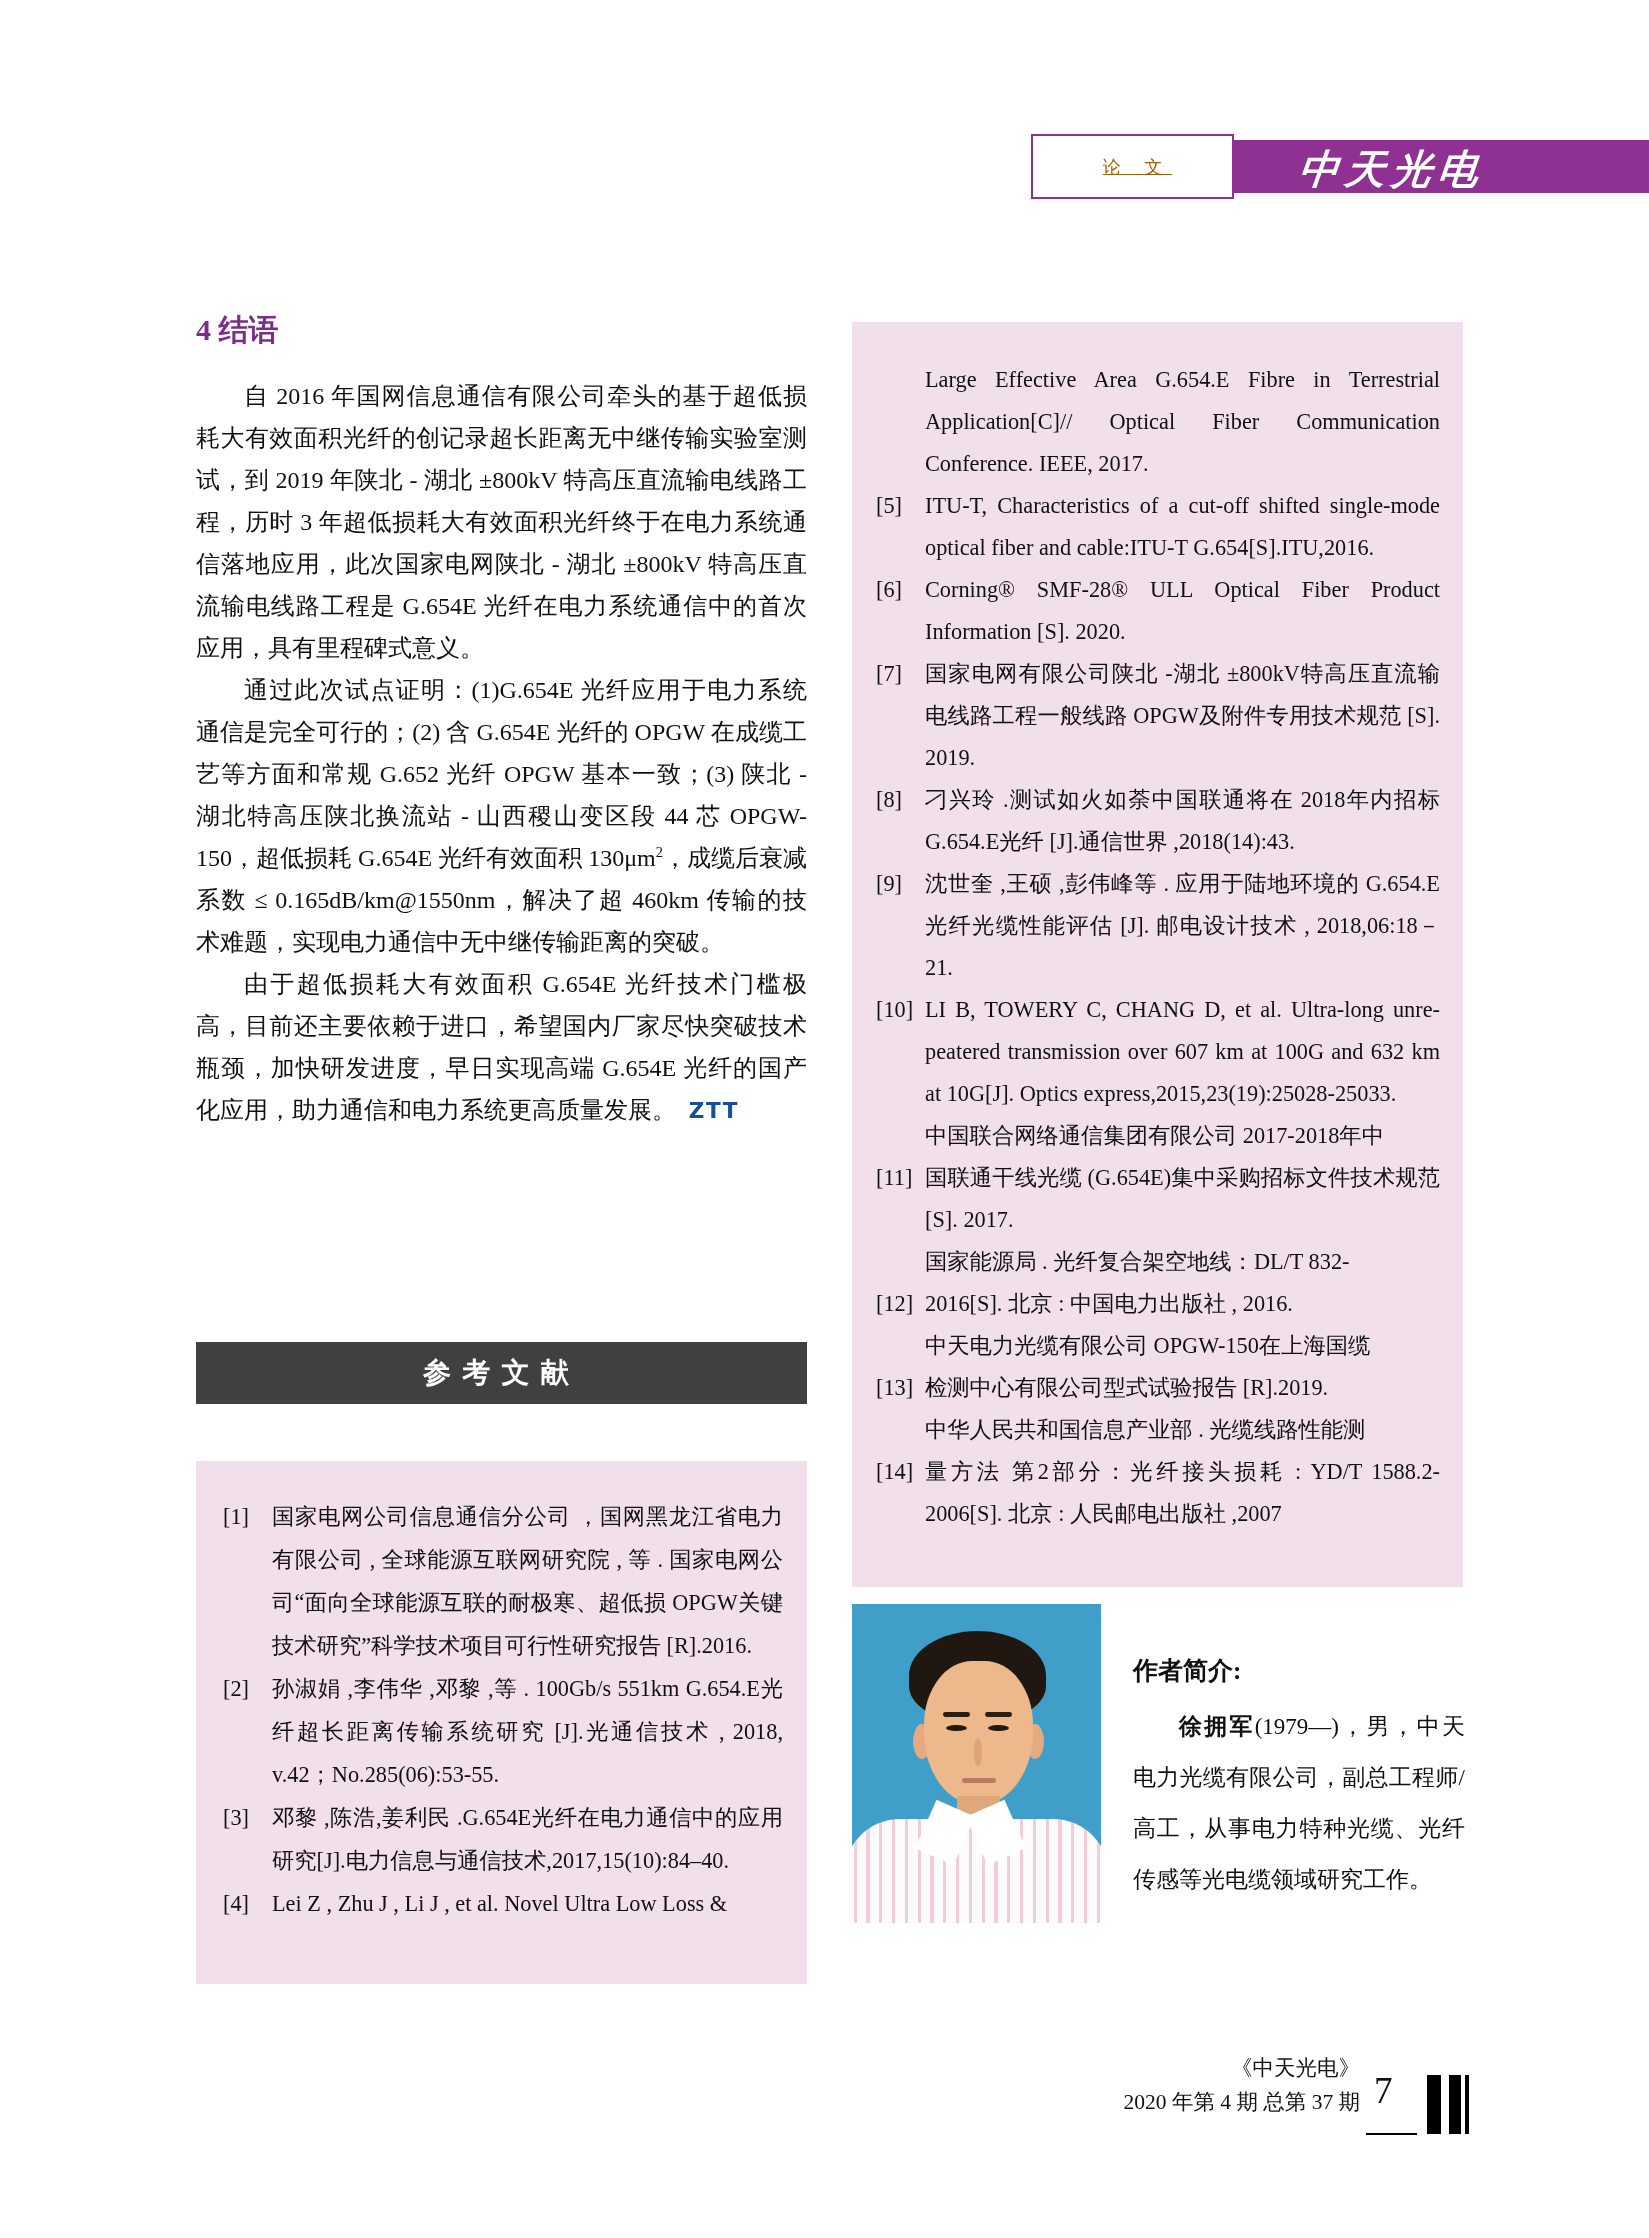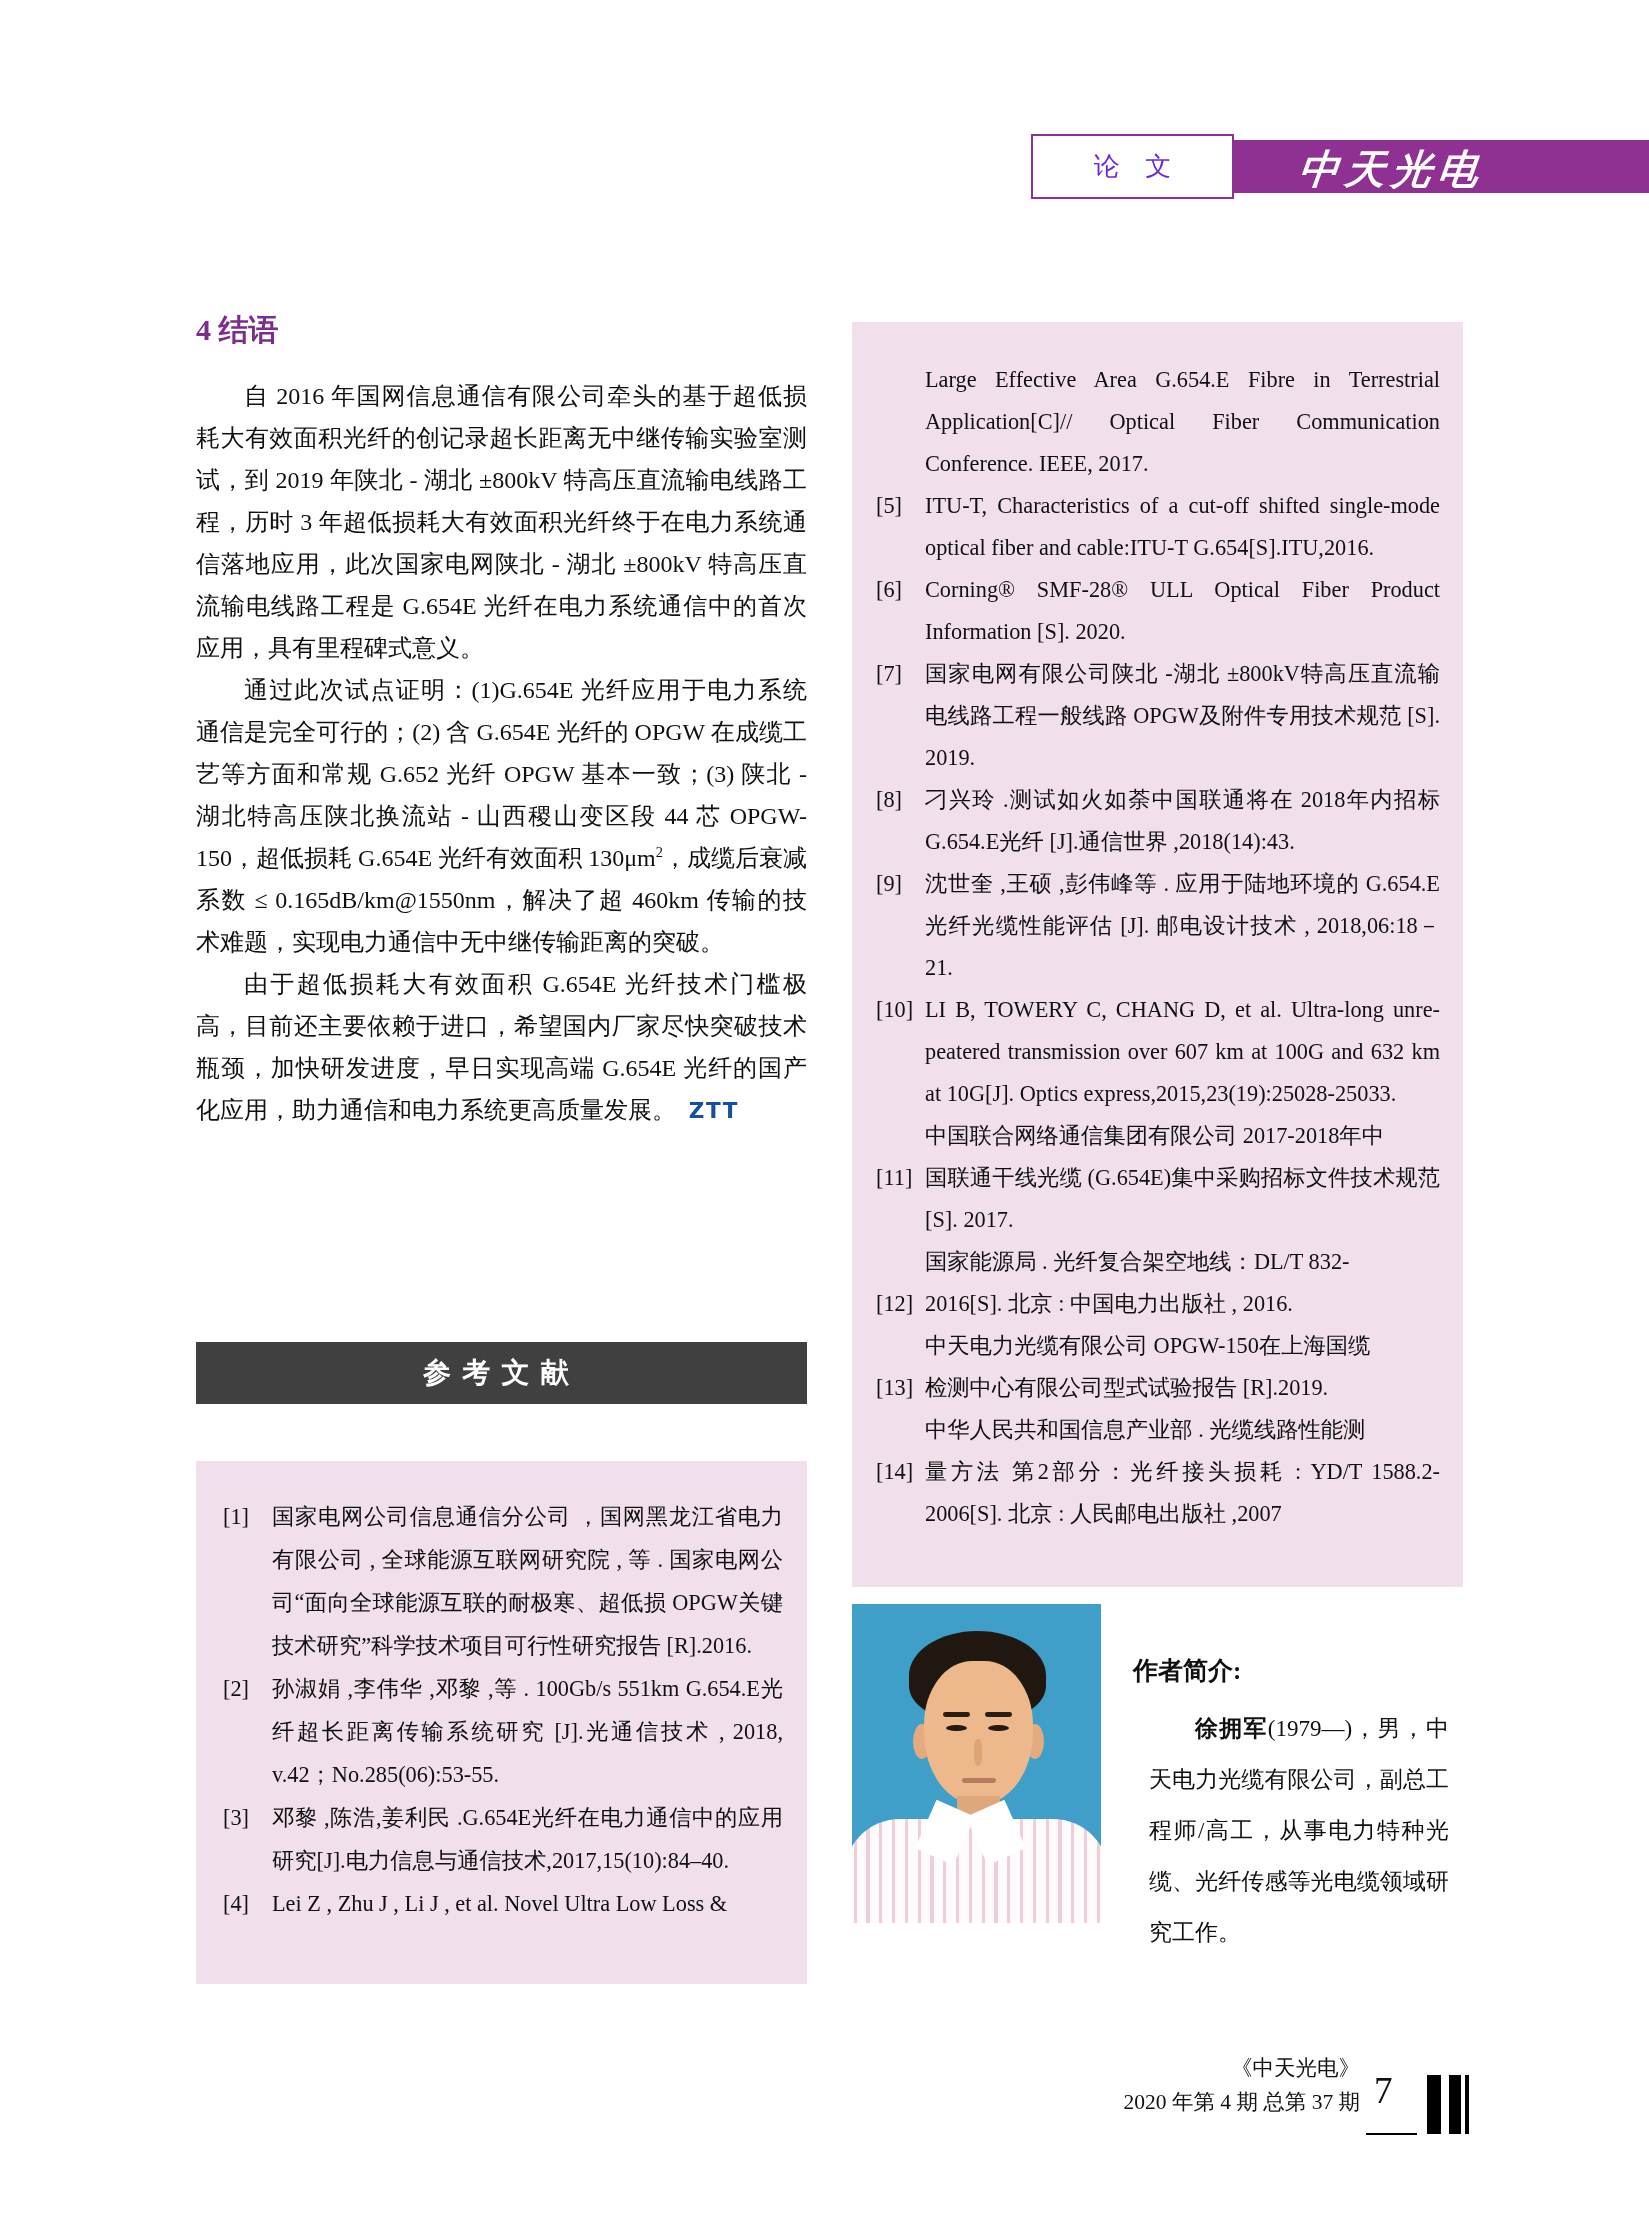--- a/index.html
+++ b/index.html
@@ -3,21 +3,21 @@
 <meta charset="utf-8">
 <style>
   html,body{margin:0;padding:0;background:#ffffff;}
   #page{position:relative;width:1650px;height:2239px;background:#ffffff;overflow:hidden;
         font-family:"Liberation Serif","DejaVu Serif",serif;color:#101010;}
 
   
   .header-bar{position:absolute;left:1234px;top:140px;width:416px;height:53px;background:#8e3192;}
   .header-tab{position:absolute;left:1031px;top:134px;width:203px;height:65px;background:#ffffff;
               border:2.4px solid #8e3192;box-sizing:border-box;display:flex;align-items:center;justify-content:center;}
-  .header-tab .tab-label{color:#6d28d9;font-size:26px;letter-spacing:9.6px;padding-left:9.6px;}
+  .header-tab .tab-label{color:#a16207;font-size:18px;letter-spacing:9.6px;padding-left:9.6px;text-decoration:underline;}
   .brand{position:absolute;left:1299px;top:142px;color:#ffffff;font-size:40px;font-weight:900;
          font-family:"DejaVu Sans",sans-serif;font-style:italic;letter-spacing:6.4px;transform:skewX(-6deg);}
 
   
   .col-left{position:absolute;left:196px;top:310px;width:611px;}
   .section-heading{color:#7c2d8b;font-size:30px;font-weight:bold;margin:0 0 24px 0;}
   .para{font-size:24px;line-height:42px;text-align:justify;text-indent:2em;margin:0;}
   .sup{vertical-align:super;font-size:60%;line-height:0;}
   .ztt{font-family:"DejaVu Sans",sans-serif;font-weight:900;color:#15509d;font-size:21.5px;
        letter-spacing:1.6px;margin-left:12.8px;font-style:normal;}
@@ -48,21 +48,21 @@
   .p-nose{position:absolute;top:78px;left:50px;width:8px;height:27px;background:#dda476;border-radius:40%;}
   .p-mouth{position:absolute;top:117px;left:38px;width:34px;height:4.8px;background:#b97a62;border-radius:2.4px;}
   .p-neck{position:absolute;top:192px;left:105px;width:43px;height:43px;background:#dfa87c;}
   .p-shirt{position:absolute;bottom:0;left:-8px;width:265px;height:104px;border-radius:56px 56px 0 0;
            background:repeating-linear-gradient(90deg,#fdfbfb 0 9.6px,#f2ccd6 9.6px 12.8px);}
   .p-collar-l,.p-collar-r{position:absolute;width:42px;height:53px;background:#ffffff;top:-12.8px;}
   .p-collar-l{left:80px;transform:rotate(24deg);}
   .p-collar-r{left:131px;transform:rotate(-24deg);}
   .bio{position:absolute;left:1133px;top:1654px;width:332px;}
   .bio-heading{font-size:25px;font-weight:bold;margin:0 0 14.4px 0;}
-  .bio-text{font-size:23px;line-height:51px;text-align:justify;text-indent:2em;margin:16px;}
+  .bio-text{font-size:23px;line-height:51px;text-align:justify;text-indent:2em;margin:0;}
   .bio-text .name{font-weight:bold;}
 
   
   .footer-text{position:absolute;left:1085px;top:2051px;width:275px;text-align:right;
                font-size:21.5px;line-height:34px;white-space:nowrap;}
   .page-num{position:absolute;left:1374px;top:2069px;font-size:37px;font-family:"Liberation Serif",serif;}
   .page-rule{position:absolute;left:1366px;top:2133px;width:51px;height:2.4px;background:#000;}
   .bars{position:absolute;left:1427px;top:2075px;height:59px;display:flex;align-items:stretch;}
   .bar1{width:14.4px;background:#000;margin-right:7.2px;}
   .bar2{width:12px;background:#000;margin-right:4.8px;}

